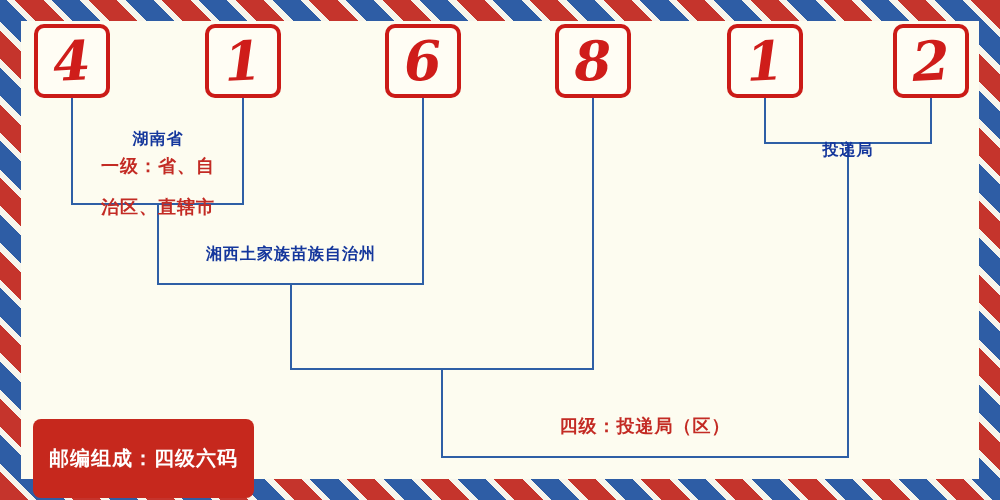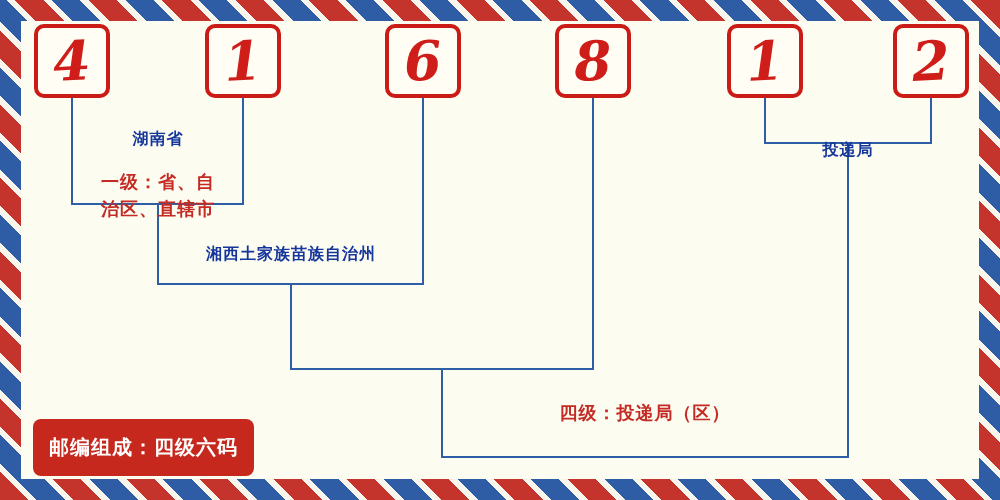--- a/index.html
+++ b/index.html
@@ -39,29 +39,29 @@
     position:absolute;transform:translateX(-50%);
     text-align:center;white-space:nowrap;z-index:4;
   }
   .label .title{
     display:block;
     font-size:16px;font-weight:bold;color:#15379c;
     letter-spacing:1px;
     margin-top:16px;
   }
   .label .desc{
-    display:block;margin-top:20px;
+    display:block;margin-top:4px;
     font-size:18px;font-weight:bold;color:#c32b24;
     line-height:23px;letter-spacing:1px;
   }
-  .label .desc.gap{margin-top:7px;}
+  .label .desc.gap{margin-top:20px;}
   .badge{
     position:absolute;left:33px;top:419px;
     background:#c6281d;border-radius:8px;
-    padding:15px 16px;
+    padding:26px 16px;
     color:#ffffff;font-size:20px;font-weight:bold;
     letter-spacing:1px;z-index:4;
   }
 </style>
 </head>
 <body>
 
 <div class="canvas">
   <div class="inner"></div>
 
@@ -100,21 +100,21 @@
   <div class="line vline" style="left:847px;top:143px;height:314px"></div>
   <div class="line hline" style="left:441px;top:456px;width:408px"></div>
 
   <div class="line vline" style="left:764px;top:98px;height:46px"></div>
   <div class="line vline" style="left:930px;top:98px;height:46px"></div>
   <div class="line hline" style="left:764px;top:142px;width:168px"></div>
 
   <div class="label" style="left:158px;top:113px">
     <span class="title">湖南省</span>
     <span class="desc">一级：省、自</span>
-    <span class="desc" style="margin-top:4px">治区、直辖市</span>
+    <span class="desc" style="margin-top:18px">治区、直辖市</span>
   </div>
 
   <div class="label" style="left:291px;top:228px">
     <span class="title">湘西土家族苗族自治州</span>
   </div>
 
 
   <div class="label" style="left:645px;top:394px">
     <span class="desc gap">四级：投递局（区）</span>
   </div>

